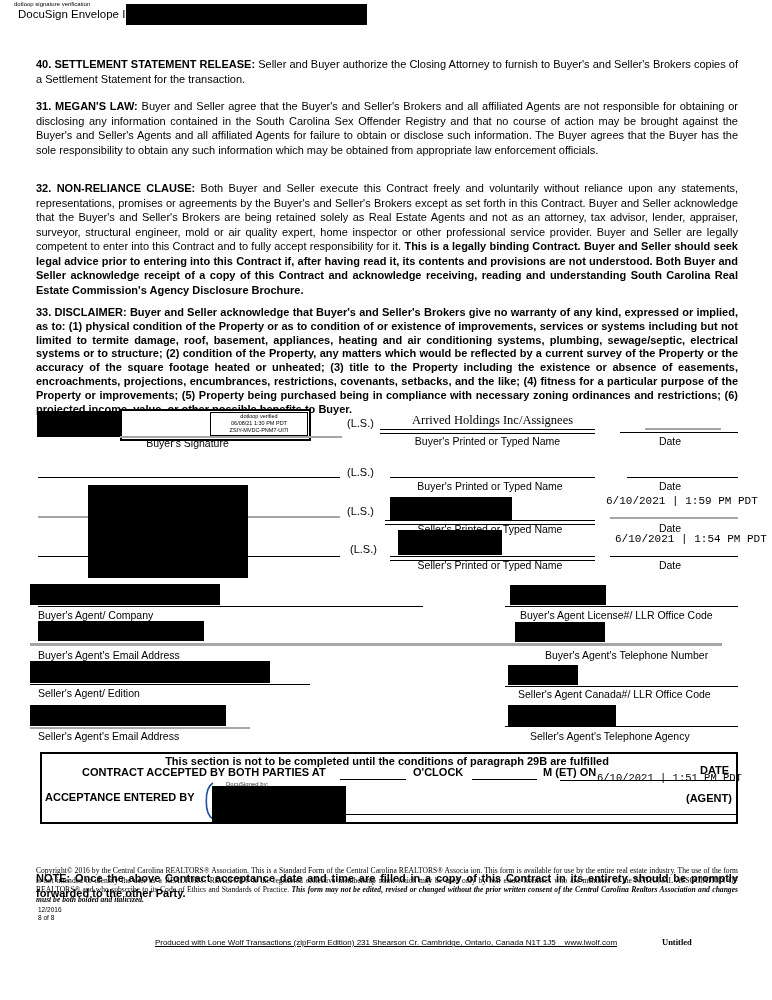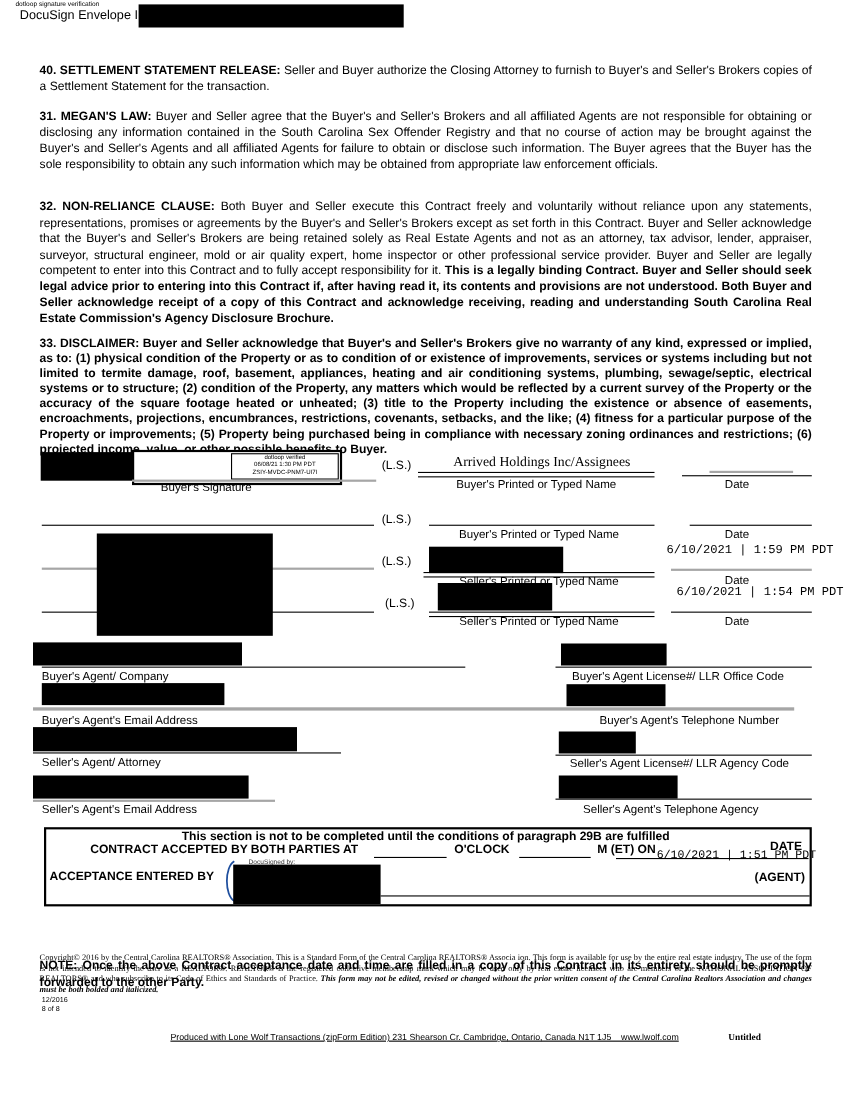--- a/index.html
+++ b/index.html
@@ -98,24 +98,24 @@
   <div class="lbl" style="left:520px;top:609px;">Buyer's Agent License#/ LLR Office Code</div>
 
   <div class="redact" style="left:38px;top:621px;width:166px;height:20px;"></div>
   <div class="redact" style="left:515px;top:622px;width:90px;height:20px;"></div>
   <div class="gline" style="left:30px;top:643px;width:692px;height:3px;"></div>
   <div class="lbl" style="left:38px;top:649px;">Buyer's Agent's Email Address</div>
   <div class="lbl" style="left:545px;top:649px;">Buyer's Agent's Telephone Number</div>
 
   <div class="redact" style="left:30px;top:661px;width:240px;height:22px;"></div>
   <div class="bline" style="left:30px;top:684px;width:280px;"></div>
-  <div class="lbl" style="left:38px;top:687px;">Seller's Agent/ Attorney</div>
+  <div class="lbl" style="left:38px;top:687px;">Seller's Agent/ Edition</div>
   <div class="redact" style="left:508px;top:665px;width:70px;height:20px;"></div>
   <div class="bline" style="left:505px;top:686px;width:233px;"></div>
-  <div class="lbl" style="left:518px;top:688px;">Seller's Agent License#/ LLR Agency Code</div>
+  <div class="lbl" style="left:518px;top:688px;">Seller's Agent Canada#/ LLR Office Code</div>
 
   <div class="redact" style="left:30px;top:705px;width:196px;height:21px;"></div>
   <div class="gline" style="left:30px;top:727px;width:220px;"></div>
   <div class="lbl" style="left:38px;top:730px;">Seller's Agent's Email Address</div>
   <div class="redact" style="left:508px;top:705px;width:108px;height:21px;"></div>
   <div class="bline" style="left:505px;top:726px;width:233px;"></div>
   <div class="lbl" style="left:530px;top:730px;">Seller's Agent's Telephone Agency</div>
 
   <div class="accept-box"></div>
   <div class="abs b ctr" style="left:40px;top:755px;width:694px;font-size:11px;">This section is not to be completed until the conditions of paragraph 29B are fulfilled</div>

